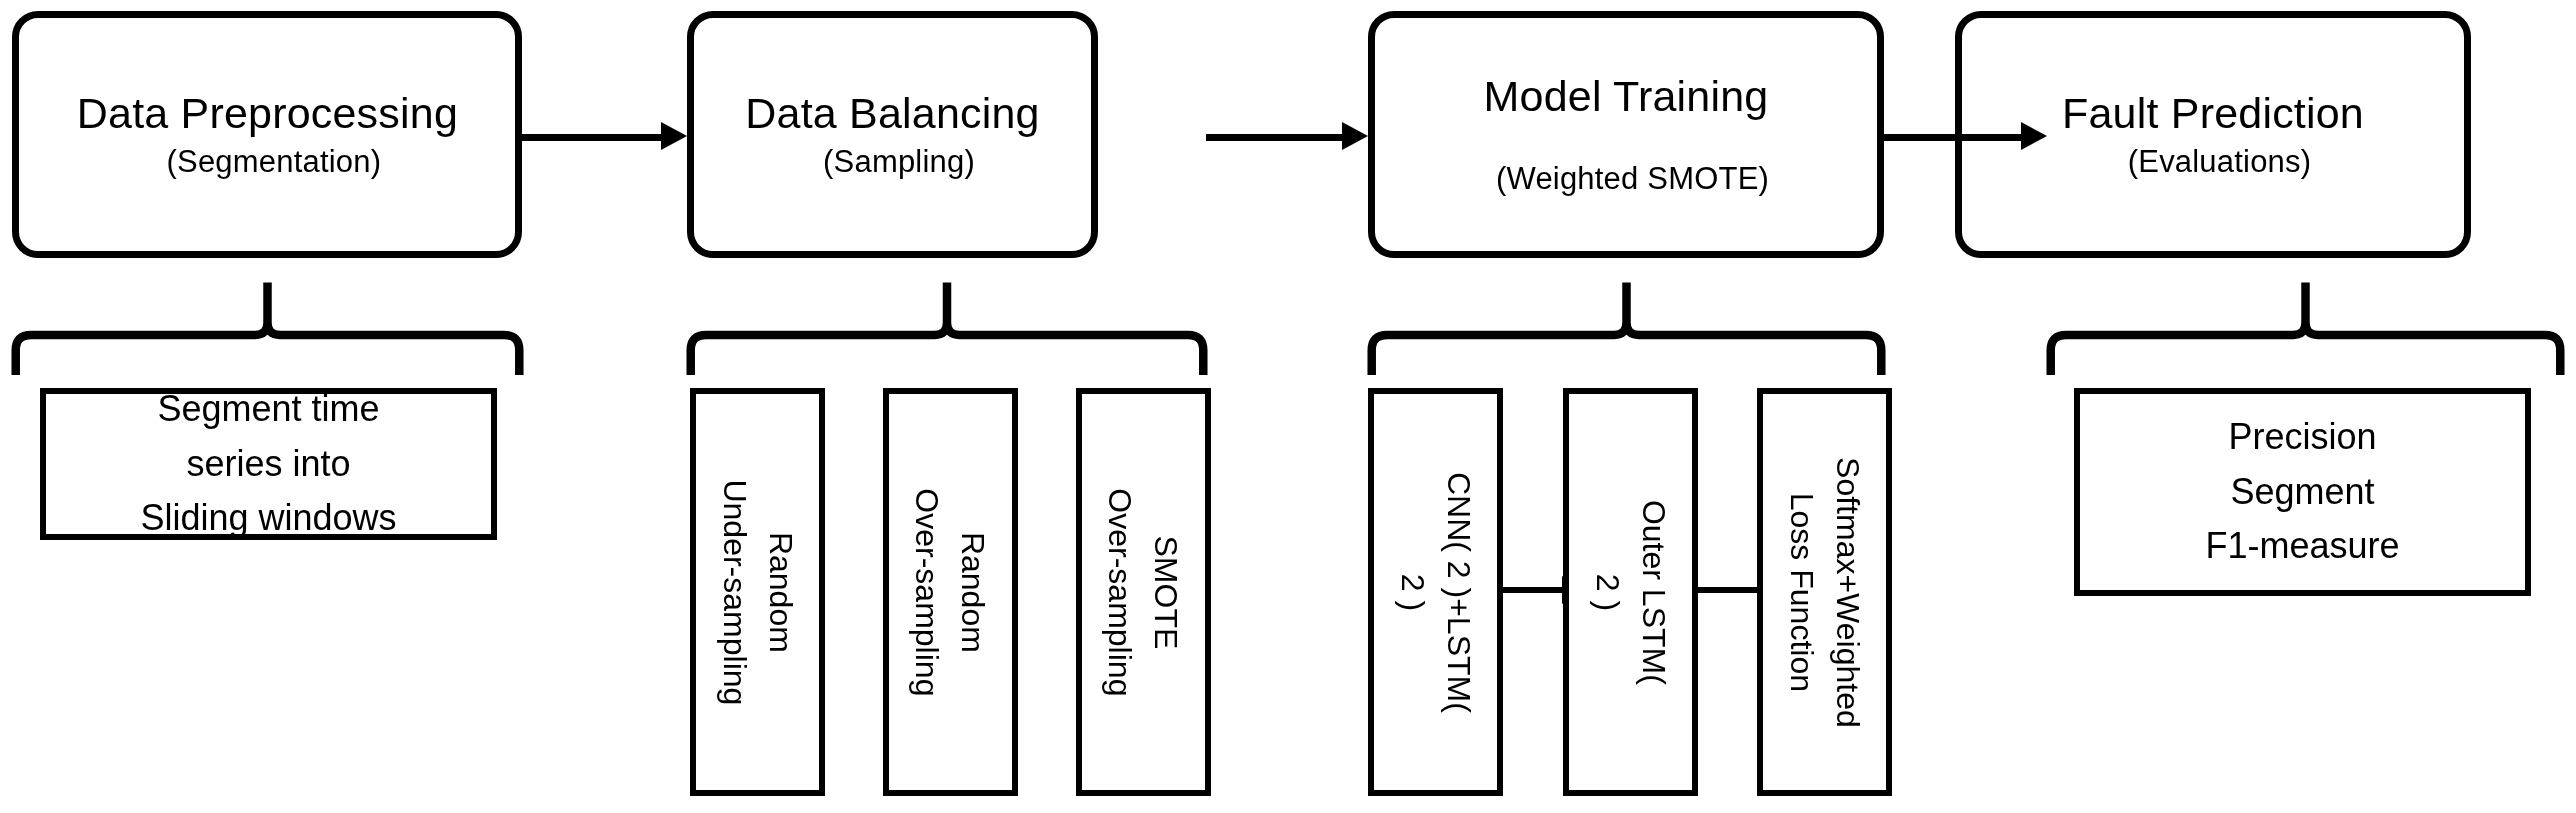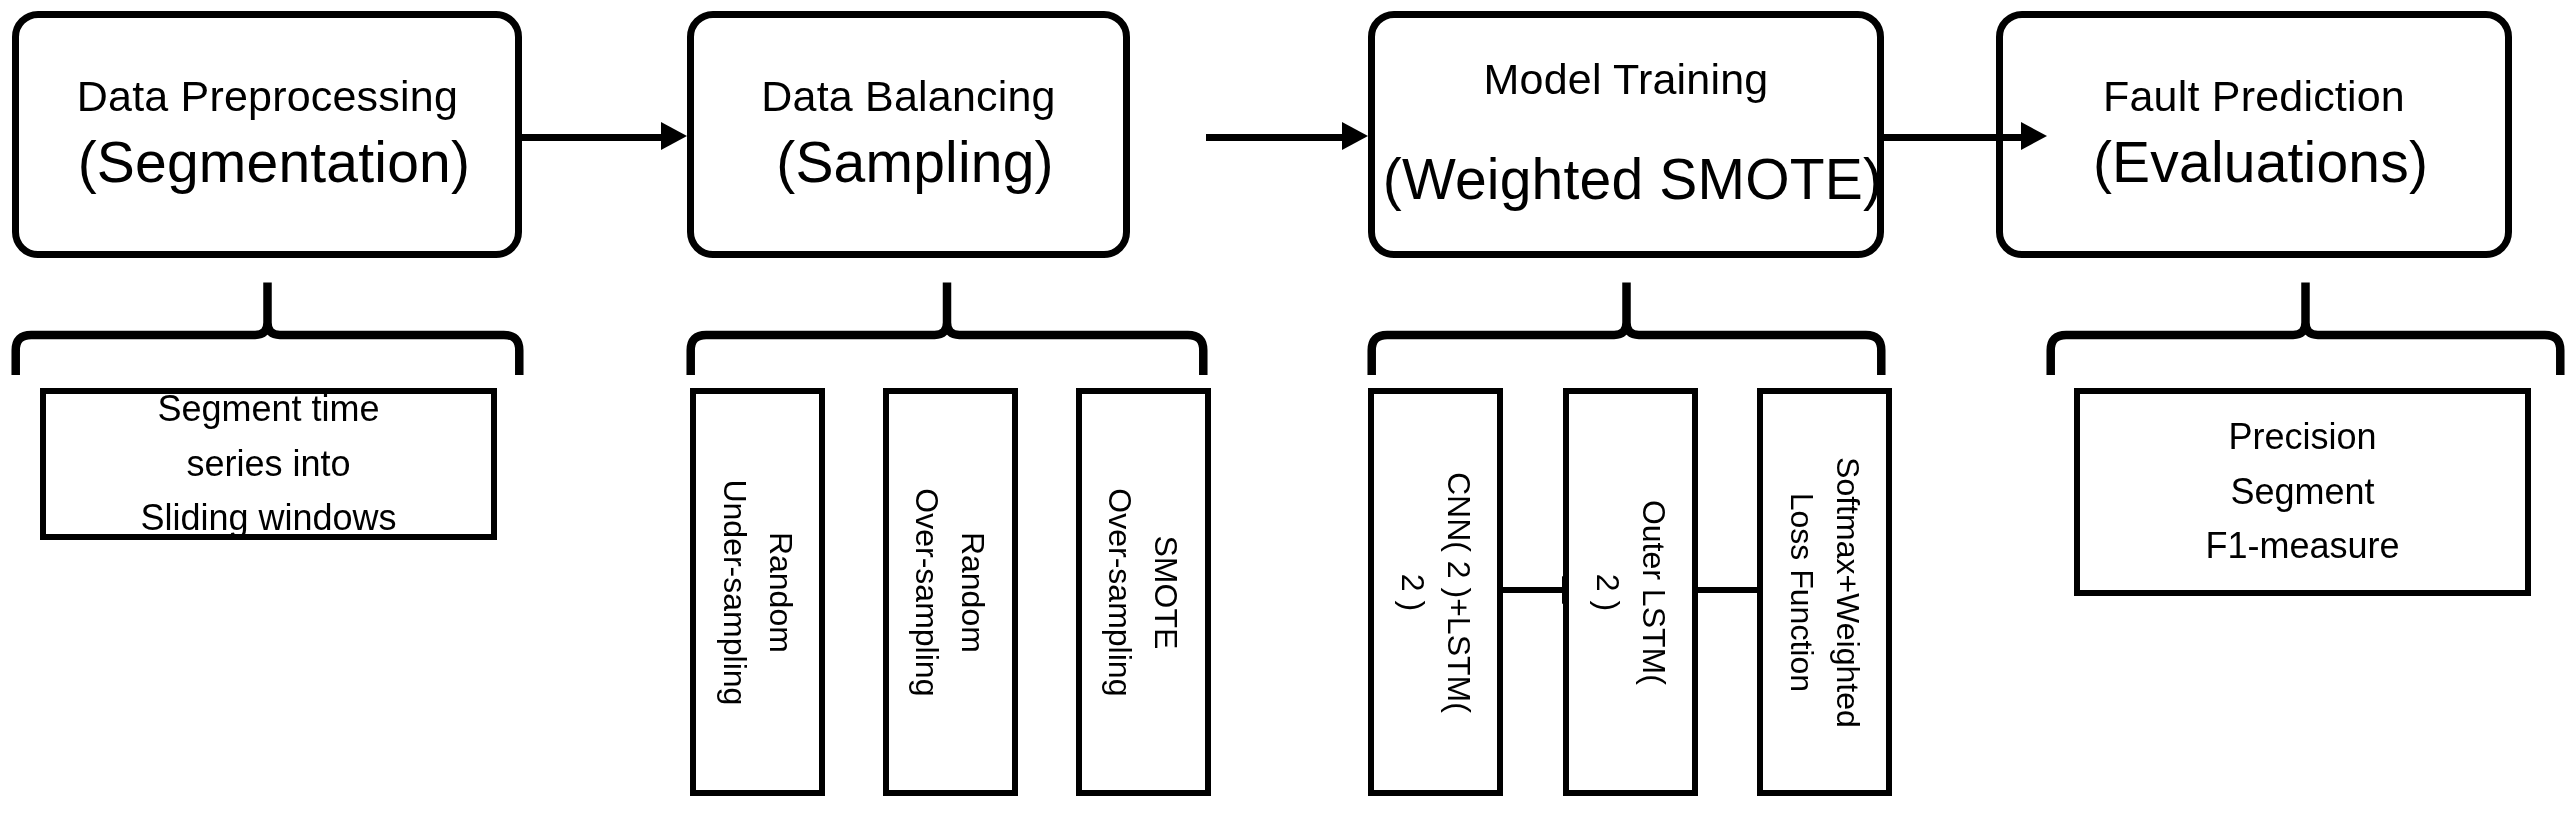--- a/index.html
+++ b/index.html
@@ -30,21 +30,21 @@
     justify-content: center;
     text-align: right;
     line-height: 1.32;
   }
   .stage-title {
     font-size: 43px;
     letter-spacing: 0.2px;
     white-space: nowrap;
   }
   .stage-sub {
-    font-size: 57px;
+    font-size: 31px;
     letter-spacing: 0.2px;
     white-space: nowrap;
     margin-left: 13px;
   }
 
   
   .arrow-h {
     position: absolute;
     height: 0;
   }
@@ -113,31 +113,31 @@
 </head>
 <body>
 
 <div id="canvas">
 
   <div class="stage-box" style="left:12.4px; top:10.8px; width:510px; height:247px;">
     <div class="stage-title">Data Preprocessing</div>
     <div class="stage-sub">(Segmentation)</div>
   </div>
 
-  <div class="stage-box" style="left:687px; top:10.8px; width:443px; height:247px;">
+  <div class="stage-box" style="left:687px; top:10.8px; width:411px; height:247px;">
     <div class="stage-title">Data Balancing</div>
     <div class="stage-sub">(Sampling)</div>
   </div>
 
   <div class="stage-box" style="left:1368px; top:10.8px; width:516px; height:247px;gap:34px;">
     <div class="stage-title">Model Training</div>
     <div class="stage-sub">(Weighted SMOTE)</div>
   </div>
 
-  <div class="stage-box" style="left:1996px; top:10.8px; width:516px; height:247px;">
+  <div class="stage-box" style="left:1955px; top:10.8px; width:516px; height:247px;">
     <div class="stage-title">Fault Prediction</div>
     <div class="stage-sub">(Evaluations)</div>
   </div>
 
   <div class="arrow-h" style="left:522px; top:134px; width:165px;">
     <div class="shaft" style="width:141px;"></div>
     <div class="head" style="left:139px;"></div>
   </div>
 
   <div class="arrow-h" style="left:1206px; top:134px; width:162px;">

